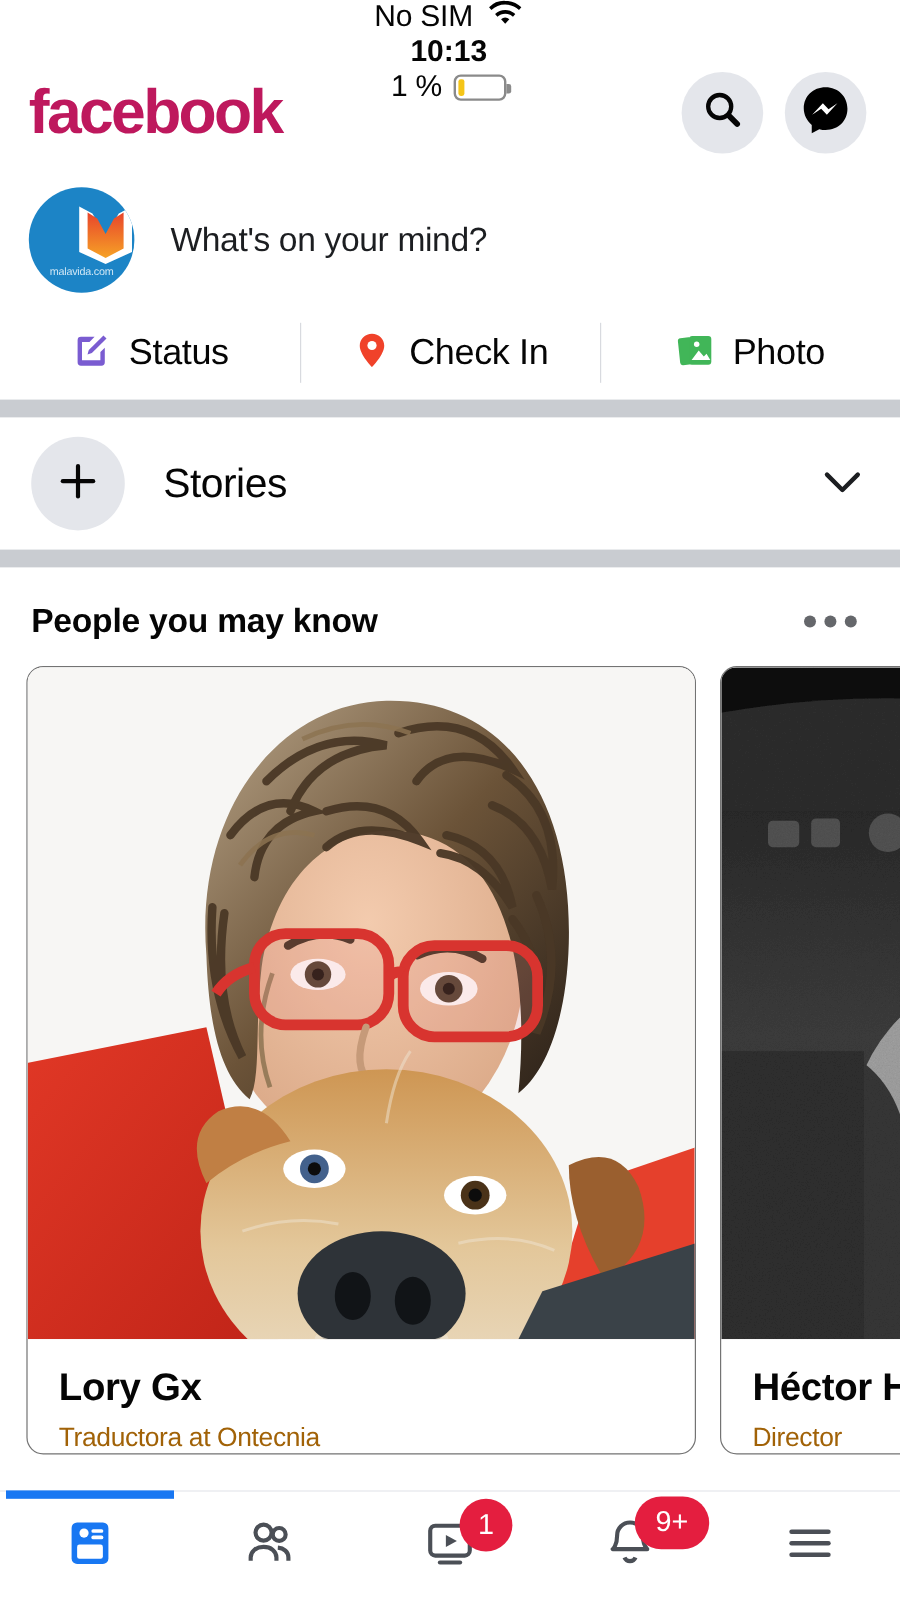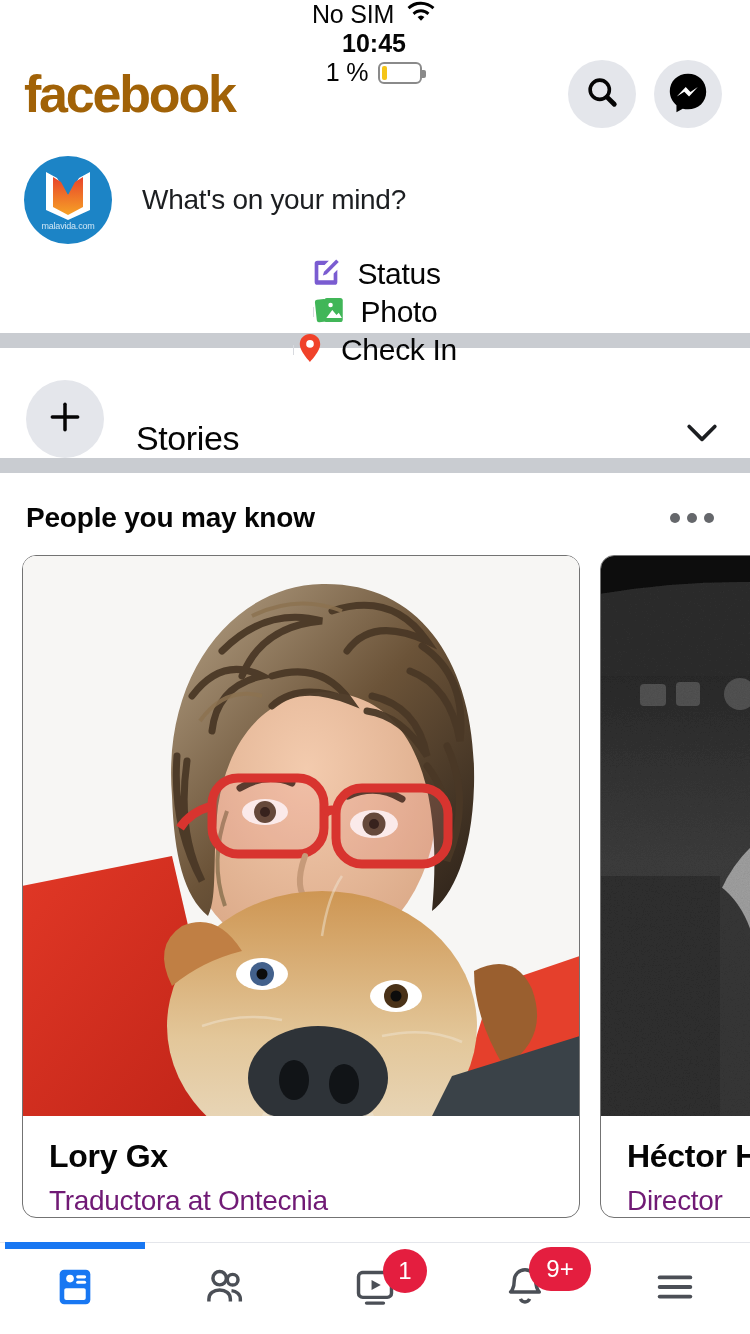--- a/index.html
+++ b/index.html
@@ -34,71 +34,71 @@
     width:4px; height:8px; background:#8a8a8a; border-radius:0 2px 2px 0;
   }
   .batt-fill { width:5px; height:100%; background:#F5C518; border-radius:2px; }
 
   
   .header {
     height:103px; display:flex; align-items:center;
     padding:0 28px 0 24px; background:#fff;
   }
   .fb-logo {
-    font-size:52px; font-weight:700; color:#a16207;
+    font-size:52px; font-weight:700; color:#be185d;
     letter-spacing:-2.2px; line-height:1;
   }
   .header-spacer { flex:1; }
   .hicon {
     width:68px; height:68px; border-radius:50%;
     background:#E4E6EB; display:flex; align-items:center; justify-content:center;
     margin-left:18px;
   }
 
   
   .composer {
     height:110px; display:flex; align-items:center;
     padding:0 24px; background:#fff;
   }
   .avatar {
     width:88px; height:88px; border-radius:50%;
     background:#1C84C6; position:relative; overflow:hidden;
-    display:flex; align-items:center; justify-content:center;
+    display:flex; align-items:center; justify-content:flex-end;
     flex:0 0 auto;
   }
   .avatar-mark { width:48px; height:52px; position:relative; top:-4px; }
   .avatar-txt {
     position:absolute; bottom:13px; left:0; right:0; text-align:center;
     font-size:9px; color:#cfe6f5; letter-spacing:-0.2px;
   }
   .composer-text {
     margin-left:30px; font-size:28px; color:#1c1e21; font-weight:400;
     letter-spacing:-0.3px;
   }
 
   
   .actions {
-    height:78px; display:flex; align-items:center; background:#fff;flex-direction:column;
+    height:78px; display:flex; align-items:center; background:#fff;
   }
   .action {
     flex:1; display:flex; align-items:center; justify-content:center; gap:14px;
     height:100%; position:relative;
   }
   .action + .action:before {
     content:""; position:absolute; left:0; top:14px; bottom:14px;
     width:1px; background:#d8dadf;
   }
   .action-label { font-size:30px; font-weight:400; color:#050505; letter-spacing:-0.3px; }
 
   
   .gap { height:15px; background:#C9CCD1; width:100%; }
 
   
   .stories {
-    height:110px; display:flex; align-items:flex-end; padding:0 26px; background:#fff;
+    height:110px; display:flex; align-items:center; padding:0 26px; background:#fff;
   }
   .plus-circle {
     width:78px; height:78px; border-radius:50%; background:#E4E6EB;
     display:flex; align-items:center; justify-content:center; flex:0 0 auto;
   }
   .stories-label {
     margin-left:32px; font-size:34px; font-weight:400; color:#050505; letter-spacing:-0.4px;
   }
   .stories-spacer { flex:1; }
 
@@ -118,21 +118,21 @@
     border:1px solid #737373; border-radius:14px; overflow:hidden;
   }
   .card.second { width:300px; }
   .card-photo { width:100%; height:560px; position:relative; overflow:hidden; background:#f0f0f0; }
   .card-body { padding:22px 26px 0 26px; }
   .card-name {
     font-size:32px; font-weight:700; color:#050505; letter-spacing:-0.3px;
     white-space:nowrap;
   }
   .card-sub {
-    font-size:28px; color:#701a75; margin-top:10px; letter-spacing:-0.3px;
+    font-size:22px; color:#a16207; margin-top:10px; letter-spacing:-0.3px;
     white-space:nowrap;
   }
 
   
   .bottomnav {
     position:absolute; left:0; bottom:0; width:750px; height:92px;
     background:#fff; border-top:1px solid #e4e6eb;
     display:flex; align-items:center;
   }
   .navtab {
@@ -159,21 +159,21 @@
   <div class="sb-left">
     <span>No SIM</span>
     <span>
       <svg width="30" height="22" viewBox="0 0 24 18">
         <path d="M12 16.2 9.2 13.1a4.1 4.1 0 0 1 5.6 0z" fill="#000"></path>
         <path d="M12 9.3c-2 0-3.9.8-5.3 2.1l-1.6-1.8A10 10 0 0 1 12 6.8c2.6 0 5 1 6.9 2.8l-1.6 1.8A7.6 7.6 0 0 0 12 9.3z" fill="#000"></path>
         <path d="M12 3.1C8.4 3.1 5.1 4.5 2.6 6.8L1 5A14.4 14.4 0 0 1 12 .6c4.3 0 8.2 1.7 11 4.4l-1.6 1.8A13.9 13.9 0 0 0 12 3.1z" fill="#000"></path>
       </svg>
     </span>
   </div>
-  <div class="sb-center">10:45</div>
+  <div class="sb-center">10:13</div>
   <div class="sb-right">
     <span>1 %</span>
     <span class="batt">
       <span class="batt-fill"></span>
     </span>
   </div>
 </div>
 
 <div class="header">
   <div class="fb-logo">facebook</div>
@@ -219,36 +219,36 @@
       <svg width="34" height="34" viewBox="0 0 24 24">
         <path d="M4 6a2 2 0 0 1 2-2h8l-3 3H6.6v10.8h10.8V13l2.6-2.6V19a2 2 0 0 1-2 2H6a2 2 0 0 1-2-2z" fill="#7A5CD1"></path>
         <path d="M19.2 3.2 21 5l-8.6 8.6-2.6.8.8-2.6z" fill="#7A5CD1"></path>
       </svg>
     </span>
     <span class="action-label">Status</span>
   </div>
   <div class="action">
     <span>
       <svg width="34" height="34" viewBox="0 0 24 24">
+        <path d="M12 2.2c-4 0-7.2 3.1-7.2 7 0 5.2 7.2 12.6 7.2 12.6s7.2-7.4 7.2-12.6c0-3.9-3.2-7-7.2-7z" fill="#F0422A"></path>
+        <circle cx="12" cy="9.1" r="2.7" fill="#ffffff"></circle>
+      </svg>
+    </span>
+    <span class="action-label">Check In</span>
+  </div>
+  <div class="action">
+    <span>
+      <svg width="34" height="34" viewBox="0 0 24 24">
         <rect x="2" y="4.5" width="8" height="16" rx="1.6" fill="#41B658" transform="rotate(-6 6 12.5)"></rect>
         <rect x="8" y="3.5" width="13" height="17" rx="1.8" fill="#41B658"></rect>
         <circle cx="12.4" cy="8.4" r="1.6" fill="#ffffff"></circle>
         <path d="M9.4 17.6 13.6 12l3 3.6 1.6-1.6 2.2 3.6z" fill="#ffffff"></path>
       </svg>
     </span>
     <span class="action-label">Photo</span>
-  </div>
-  <div class="action">
-    <span>
-      <svg width="34" height="34" viewBox="0 0 24 24">
-        <path d="M12 2.2c-4 0-7.2 3.1-7.2 7 0 5.2 7.2 12.6 7.2 12.6s7.2-7.4 7.2-12.6c0-3.9-3.2-7-7.2-7z" fill="#F0422A"></path>
-        <circle cx="12" cy="9.1" r="2.7" fill="#ffffff"></circle>
-      </svg>
-    </span>
-    <span class="action-label">Check In</span>
   </div>
 </div>
 
 <div class="gap"></div>
 
 <div class="stories">
   <div class="plus-circle">
     <span>
       <svg width="38" height="38" viewBox="0 0 24 24">
         <line x1="12" y1="4" x2="12" y2="20" stroke="#050505" stroke-width="2.2" stroke-linecap="round"></line>

